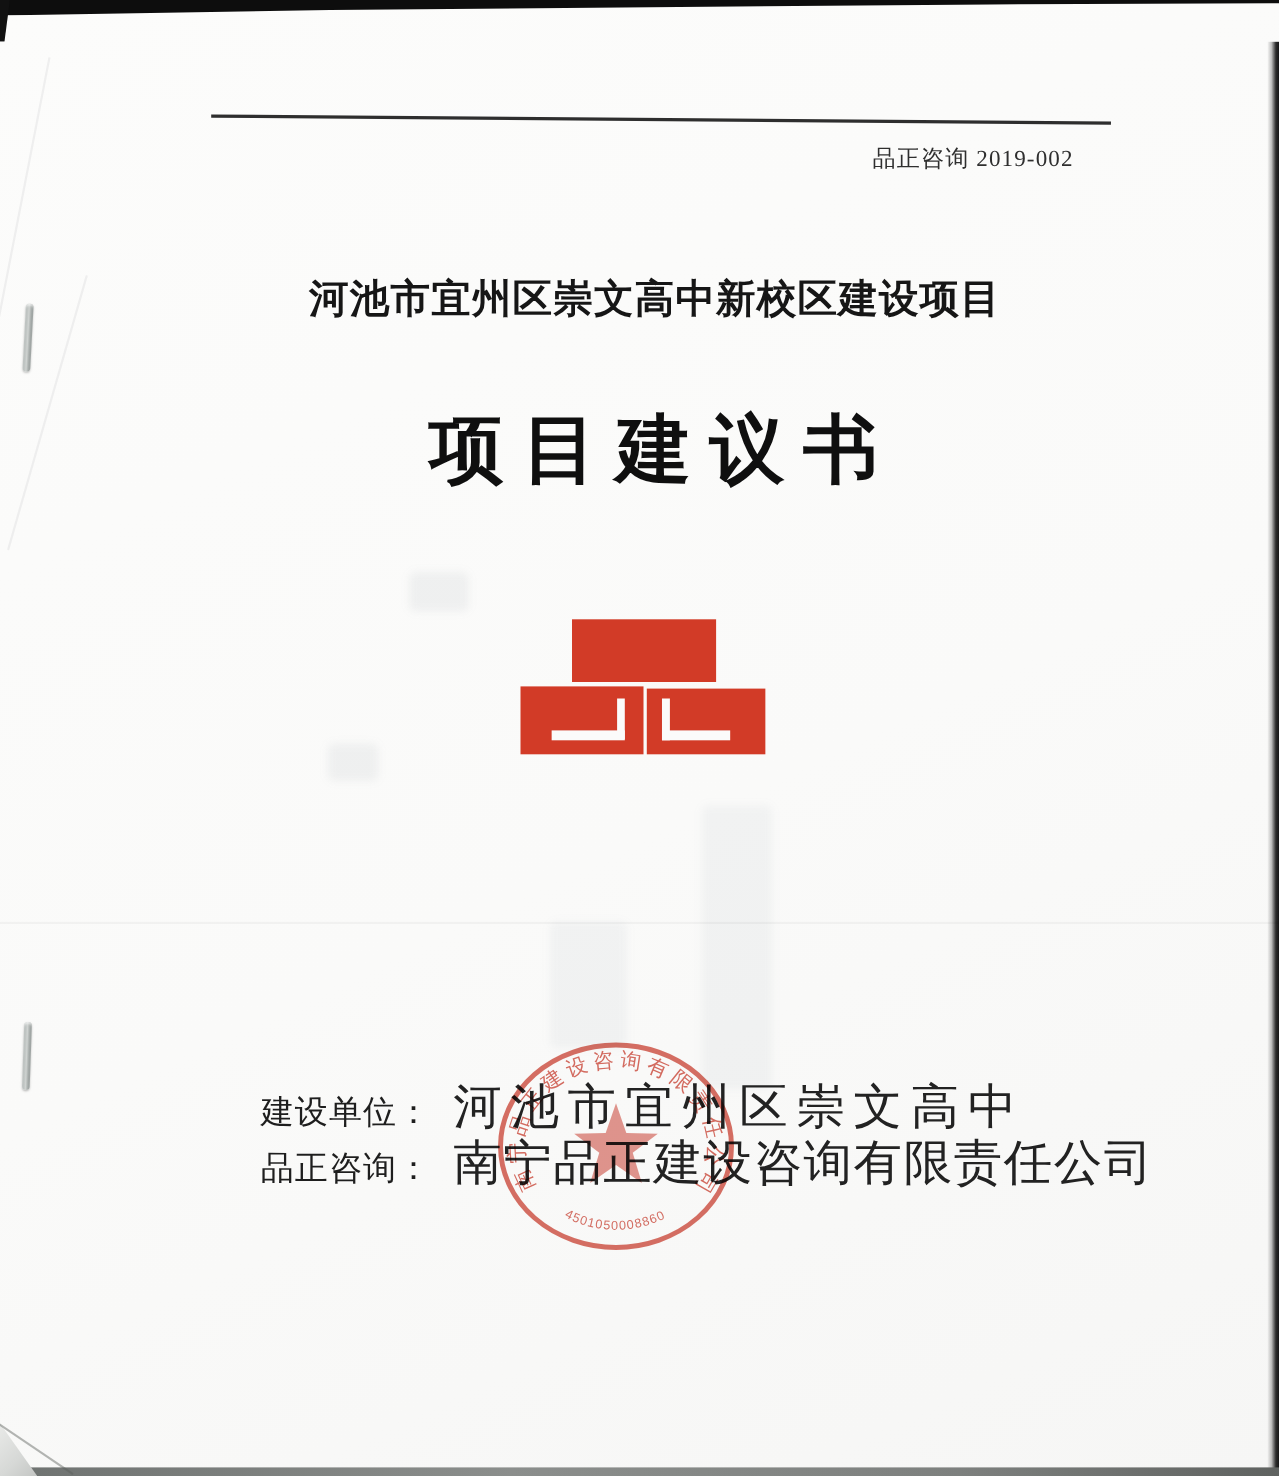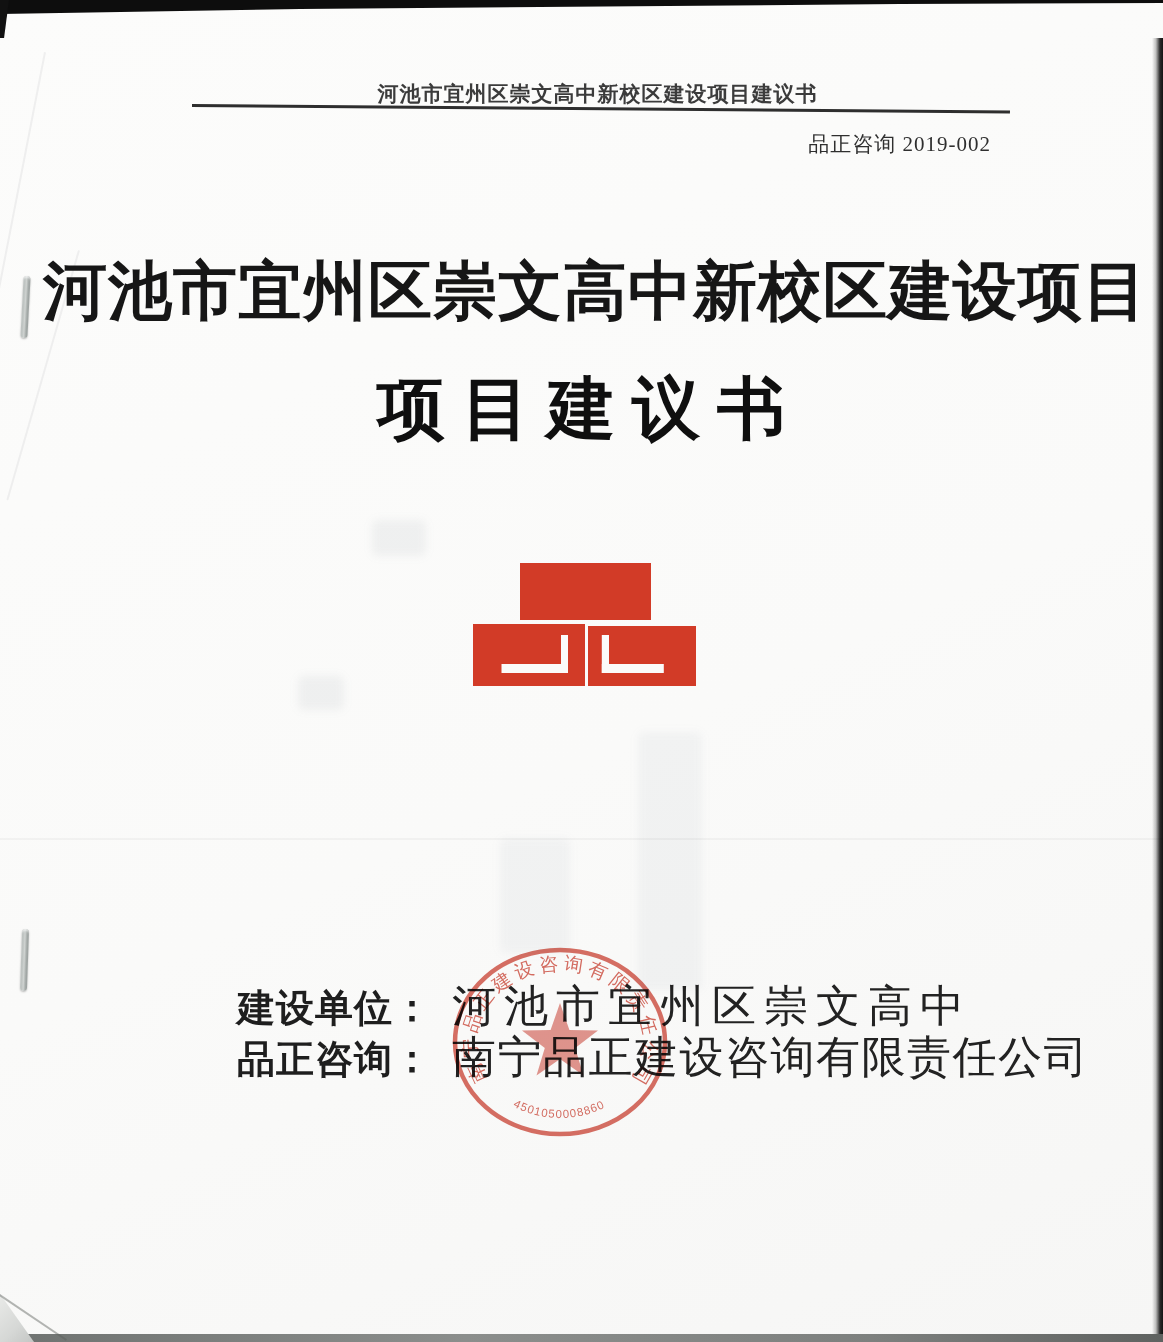--- a/index.html
+++ b/index.html
@@ -61,44 +61,44 @@
   .running-title{
     position:absolute;left:50%;top:80px;transform:translateX(-50%);
     margin-left:16px;white-space:nowrap;
     font-size:21px;letter-spacing:1px;color:#3b3b3b;font-weight:600;
   }
   .header-rule{
     position:absolute;left:192px;top:104px;width:818px;height:2.5px;
     background:#2e2e2e;transform:rotate(0.45deg);transform-origin:left center;
   }
   .doc-number{
-    position:absolute;right:172px;top:130px;white-space:nowrap;
+    position:absolute;right:187px;top:130px;white-space:nowrap;
     font-size:21px;letter-spacing:1px;color:#2f2f2f;
   }
   
   .doc-title{
     position:absolute;left:50%;top:248px;transform:translateX(-50%);
     margin-left:14px;white-space:nowrap;
     font-family:"Liberation Serif", serif;font-weight:bold;
-    font-size:64px;letter-spacing:1px;color:#161616;text-align:right;
+    font-size:36px;letter-spacing:1px;color:#161616;text-align:right;
   }
   .doc-subtitle{
     position:absolute;left:50%;top:364px;transform:translateX(-50%);
-    margin-left:8px;white-space:nowrap;
+    margin-left:21px;white-space:nowrap;
     font-family:"Liberation Sans", sans-serif;font-weight:bold;
     font-size:68px;letter-spacing:17px;color:#0f0f0f;
   }
   
   .logo{position:absolute;left:473px;top:561px;width:223px;height:125px;}
   
   .info{position:absolute;left:237px;top:977px;}
   .info-row{display:flex;align-items:baseline;height:51px;white-space:nowrap;}
   .info-label{
-    font-family:"Liberation Sans", sans-serif;font-weight:bold;
-    font-size:38px;letter-spacing:1px;color:#1e1e1e;
+    font-family:"Liberation Sans", sans-serif;font-weight:normal;
+    font-size:30px;letter-spacing:1px;color:#1e1e1e;
   }
   .info-value{
     font-family:"Liberation Serif", serif;font-size:44px;color:#222;
     margin-left:20px;
   }
   .v0{letter-spacing:8px;}
   .v1{letter-spacing:1.5px;}
   .v2{letter-spacing:7px;}
   
   .seal{
@@ -120,21 +120,20 @@
   <div class="crease crease-a"></div>
   <div class="crease crease-b"></div>
   <div class="staple staple-1"></div>
   <div class="staple staple-2"></div>
   <div class="ghost ghost-1"></div>
   <div class="ghost ghost-2"></div>
   <div class="ghost ghost-3"></div>
   <div class="ghost ghost-4"></div>
   <div class="scan-line"></div>
 
-  <div class="running-title">河池市宜州区崇文高中新校区建设项目建议书</div>
   <div class="header-rule"></div>
   <div class="doc-number">品正咨询 2019-002</div>
 
   <div class="doc-title">河池市宜州区崇文高中新校区建设项目</div>
   <div class="doc-subtitle">项目建议书</div>
 
   <svg class="logo" viewBox="0 0 223 125">
     <rect x="47" y="2" width="131" height="57" fill="#d23b27"></rect>
     <rect x="0" y="63" width="112" height="62" fill="#d23b27"></rect>
     <rect x="115" y="65" width="108" height="60" fill="#d23b27"></rect>

